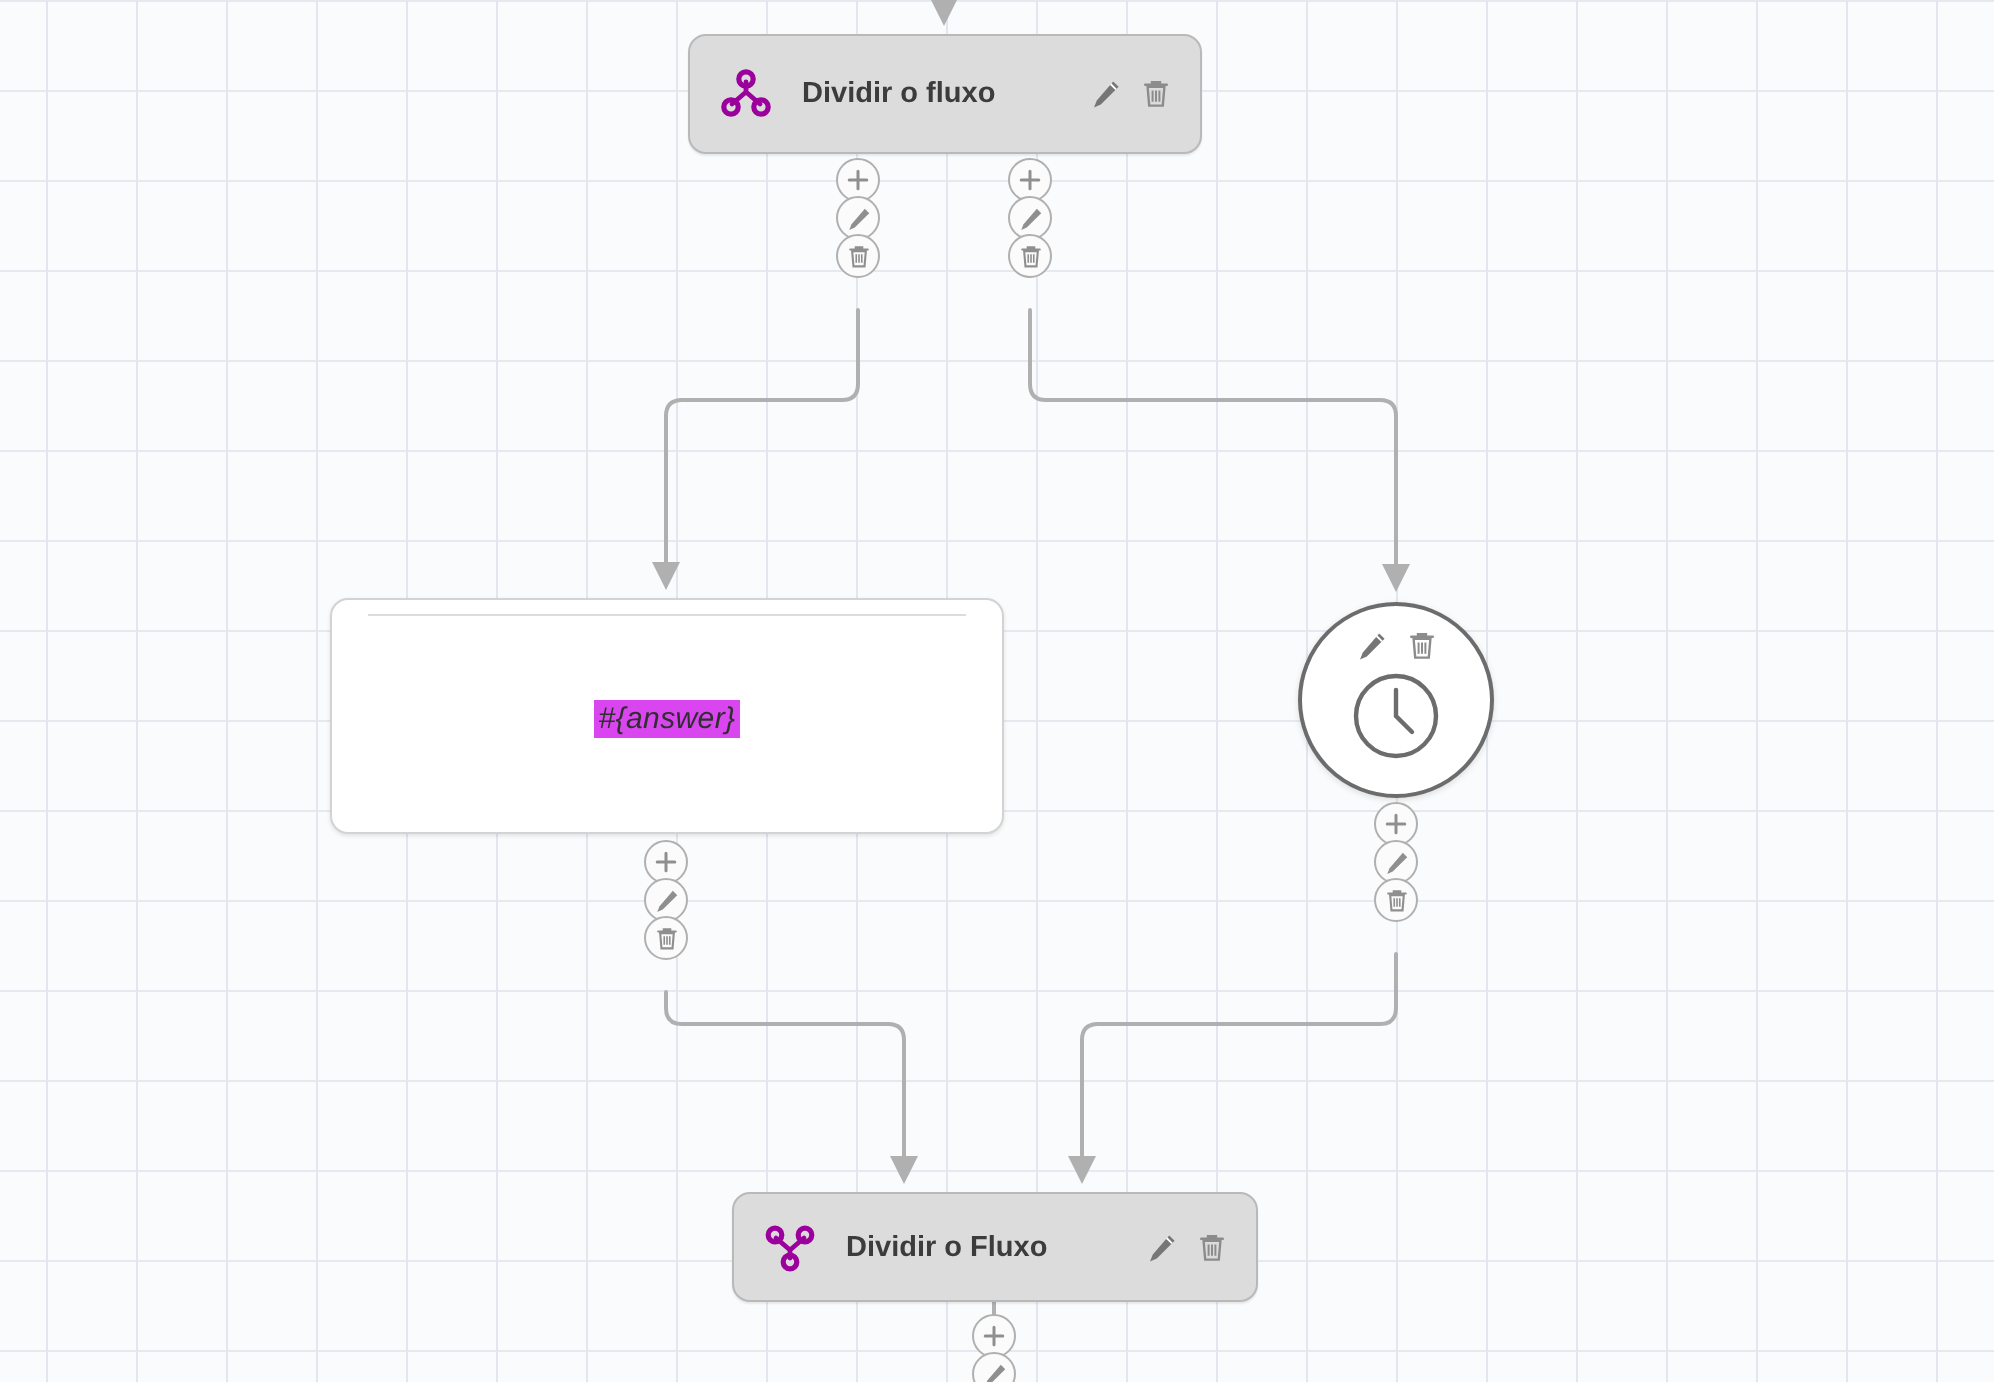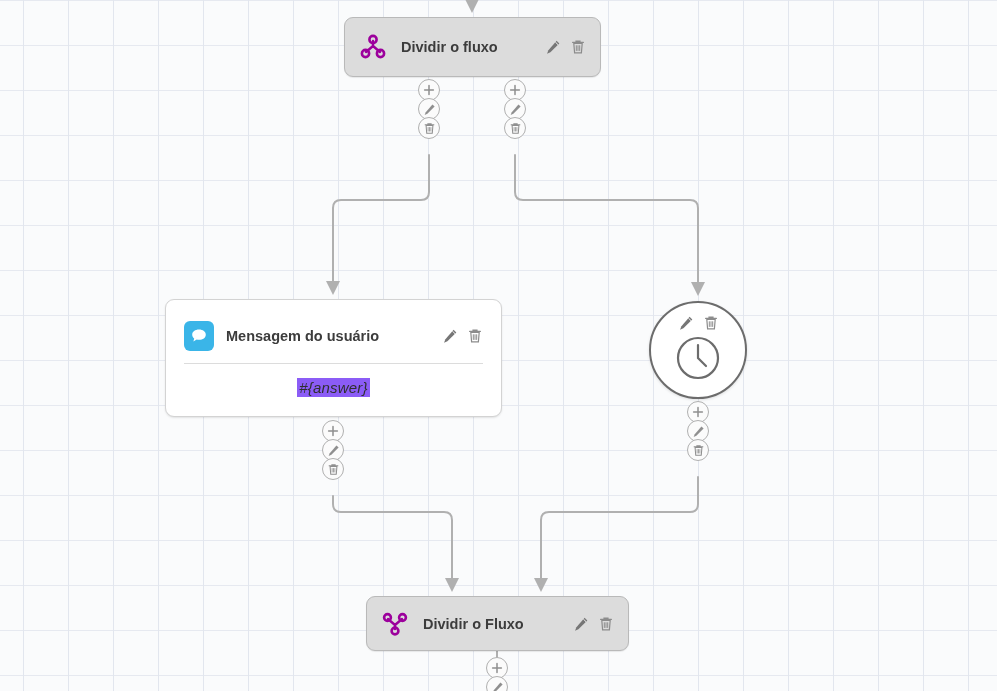--- a/index.html
+++ b/index.html
@@ -106,21 +106,21 @@
     flex: 1;
     display: flex;
     align-items: center;
     justify-content: center;
     padding-bottom: 6px;
   }
   .var-token {
     font-style: italic;
     font-size: 15px;
     color: #2f2f2f;
-    background: #8b5cf6;
+    background: #d946ef;
     padding: 1px 2px;
     letter-spacing: .2px;
   }
 
   
   .node-round {
     width: 98px;
     height: 98px;
     border-radius: 50%;
     background: #ffffff;
@@ -262,45 +262,20 @@
     <div class="port-btn">
       <svg width="13" height="13" viewBox="0 0 16 16" xmlns="http://www.w3.org/2000/svg">
         <path d="M2.6 3.4 h10.8 M6 3.4 v-1.3 h4 v1.3" stroke="#8f8f8f" stroke-width="1.3" fill="none" stroke-linecap="round"></path>
         <path d="M3.8 4.4 h8.4 l-0.8 9.4 h-6.8 Z" fill="none" stroke="#8f8f8f" stroke-width="1.3"></path>
         <path d="M6.3 6.3 v5.3 M8 6.3 v5.3 M9.7 6.3 v5.3" stroke="#8f8f8f" stroke-width="1"></path>
       </svg>
     </div>
   </div>
 
   <div class="node node-card" style="left:165px; top:299px; width:337px; height:118px;">
-    <div class="card-head">
-      <span class="icon-box-blue">
-        <svg width="18" height="18" viewBox="0 0 18 18" xmlns="http://www.w3.org/2000/svg">
-          <path d="M9 2.6 C12.9 2.6 15.8 4.8 15.8 7.7 C15.8 10.6 12.9 12.8 9 12.8
-                   C8.2 12.8 7.4 12.7 6.7 12.5 L3.4 14.4 L4.2 11.5
-                   C2.9 10.5 2.2 9.2 2.2 7.7 C2.2 4.8 5.1 2.6 9 2.6 Z" fill="#ffffff"></path>
-        </svg>
-      </span>
-      <span class="node-title">Mensagem do usuário</span>
-      <span class="node-actions">
-        <span class="icon icon-btn" title="Editar">
-          <svg width="16" height="16" viewBox="0 0 16 16" xmlns="http://www.w3.org/2000/svg">
-            <path d="M11.6 1.7 L14.3 4.4 L5.4 13.3 L2 14.7 L3.4 11.3 Z" fill="#767676"></path>
-            <path d="M10.3 3.0 L13.0 5.7" stroke="#ffffff" stroke-width="0.9"></path>
-          </svg>
-        </span>
-        <span class="icon icon-btn" title="Excluir">
-          <svg width="16" height="16" viewBox="0 0 16 16" xmlns="http://www.w3.org/2000/svg">
-            <path d="M2.6 3.4 h10.8 M6 3.4 v-1.3 h4 v1.3" stroke="#8c8c8c" stroke-width="1.2" fill="none" stroke-linecap="round"></path>
-            <path d="M3.8 4.4 h8.4 l-0.8 9.4 h-6.8 Z" fill="none" stroke="#8c8c8c" stroke-width="1.2"></path>
-            <path d="M6.3 6.3 v5.6 M8 6.3 v5.6 M9.7 6.3 v5.6" stroke="#8c8c8c" stroke-width="1"></path>
-          </svg>
-        </span>
-      </span>
-    </div>
     <div class="card-divider"></div>
     <div class="card-body">
       <span class="var-token">#{answer}</span>
     </div>
   </div>
 
   <div class="port-stack" style="left:322px; top:420px;">
     <div class="port-btn">
       <svg width="12" height="12" viewBox="0 0 12 12" xmlns="http://www.w3.org/2000/svg">
         <path d="M6 1.6 V10.4 M1.6 6 H10.4" stroke="#8f8f8f" stroke-width="1.5" stroke-linecap="round"></path>

